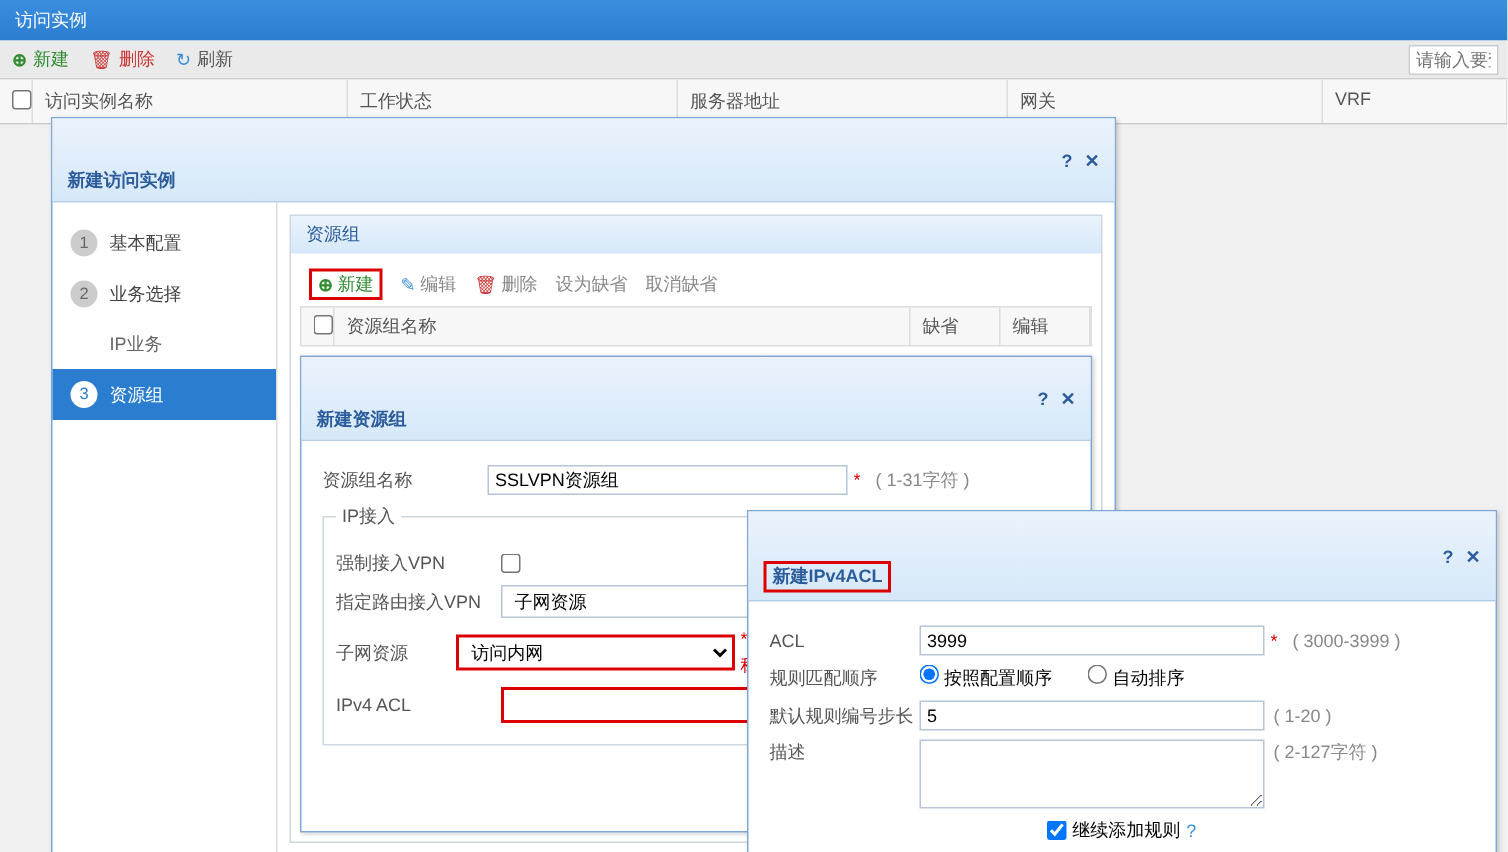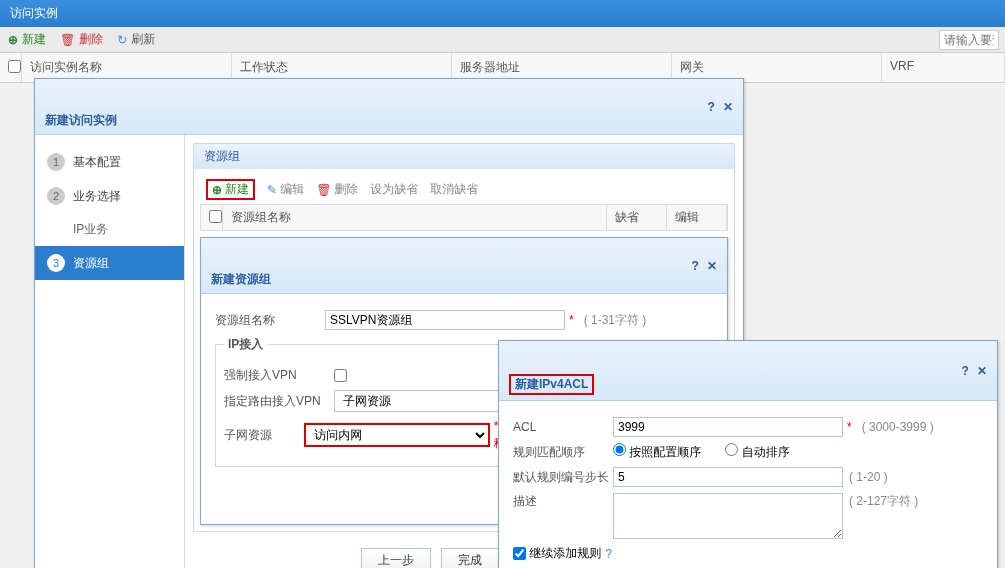--- a/index.html
+++ b/index.html
@@ -43,21 +43,21 @@
 .mini-grid-head { display: flex; background: #f7f7f7; border: 1px solid #ddd; }
 .mini-grid-head .c { padding: 4px 8px; border-right: 1px solid #ddd; color: #555; }
 
 .form-row { display: flex; align-items: center; margin: 6px 0; }
 .form-row .lbl { width: 110px; color: #555; }
 .form-row input[type=text], .form-row select, .form-row textarea { border: 1px solid #b5c4d6; padding: 2px 4px; }
 .form-row .star { color: #d00; margin: 0 4px; }
 .form-row .hint { color: #888; margin-left: 6px; }
 
 fieldset { border: 1px solid #cfd8e2; margin: 6px 0; padding: 8px; }
-fieldset legend { color: #555; padding: 0 4px; font-weight: bold; }
+fieldset legend { color: #555; padding: 0 4px; }
 
 .red-box { border: 2px solid #d00 !important; }
 .red-text { color: #d00; }
 
 .btn-row { display: flex; gap: 10px; justify-content: center; padding: 8px; }
 .btn { border: 1px solid #b5c4d6; background: linear-gradient(#fff,#eef2f7); padding: 3px 16px; cursor: pointer; color: #333; }
 
 .icon-plus { color: #2e8b2e; font-weight: bold; }
 .icon-trash { color: #c33; }
 .icon-refresh { color: #3b8dde; }
@@ -180,20 +180,24 @@
                 </div>
                 <div class="form-row">
                   <span class="lbl">指定路由接入VPN</span>
                   <select style="width:250px"><option>子网资源</option></select>
                 </div>
                 <div class="form-row">
                   <span class="lbl">子网资源</span>
                   <select class="red-box" style="width:250px"><option>访问内网</option></select>
                   <span class="red-text" style="margin-left:4px">*下拉选择之前创建好的IP路由列表，名称为"访问内网"</span>
                 </div>
+                <div class="form-row">
+                  <span class="lbl">IPv4 ACL</span>
+                  <select class="red-box" style="width:250px"><option></option></select>
+                </div>
               </fieldset>
               <div class="btn-row" style="justify-content:flex-end">
                 <button class="btn">确定</button>
                 <button class="btn">取</button>
               </div>
             </div>
           </div>
 
         </div>
       </div>
@@ -229,21 +233,21 @@
     <div class="form-row">
       <span class="lbl" style="width:100px">默认规则编号步长</span>
       <input type="text" style="width: 230px;" value="5">
       <span class="hint">( 1-20 )</span>
     </div>
     <div class="form-row" style="align-items:flex-start">
       <span class="lbl" style="width:100px">描述</span>
       <textarea style="width: 230px; height: 46px;"></textarea>
       <span class="hint">( 2-127字符 )</span>
     </div>
-    <div class="form-row" style="">
+    <div class="form-row" style="justify-content:center">
       <label><input type="checkbox" checked="" style=""> <span>继续添加规则</span></label>
       <span style="margin-left:4px; color:#3b8dde; cursor:pointer">?</span>
     </div>
     <div class="btn-row">
       <button class="btn red-box">确定</button>
       <button class="btn">取消</button>
     </div>
   </div>
 </div>
 

